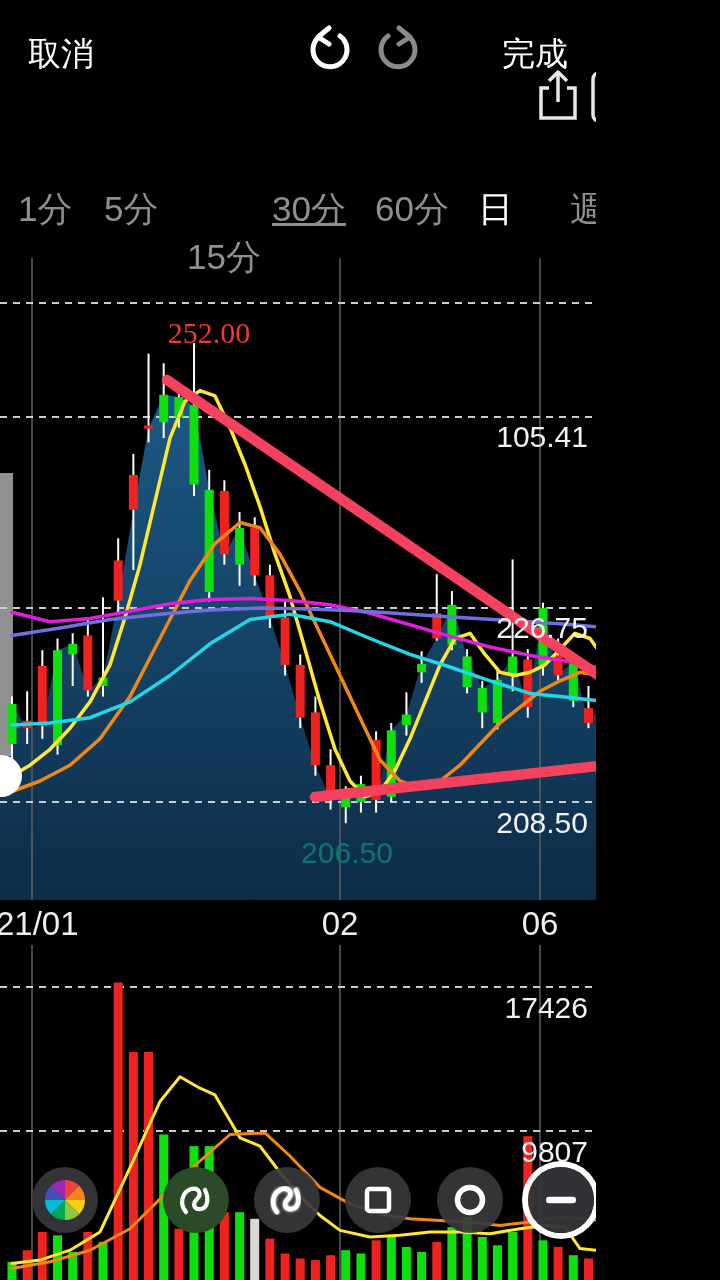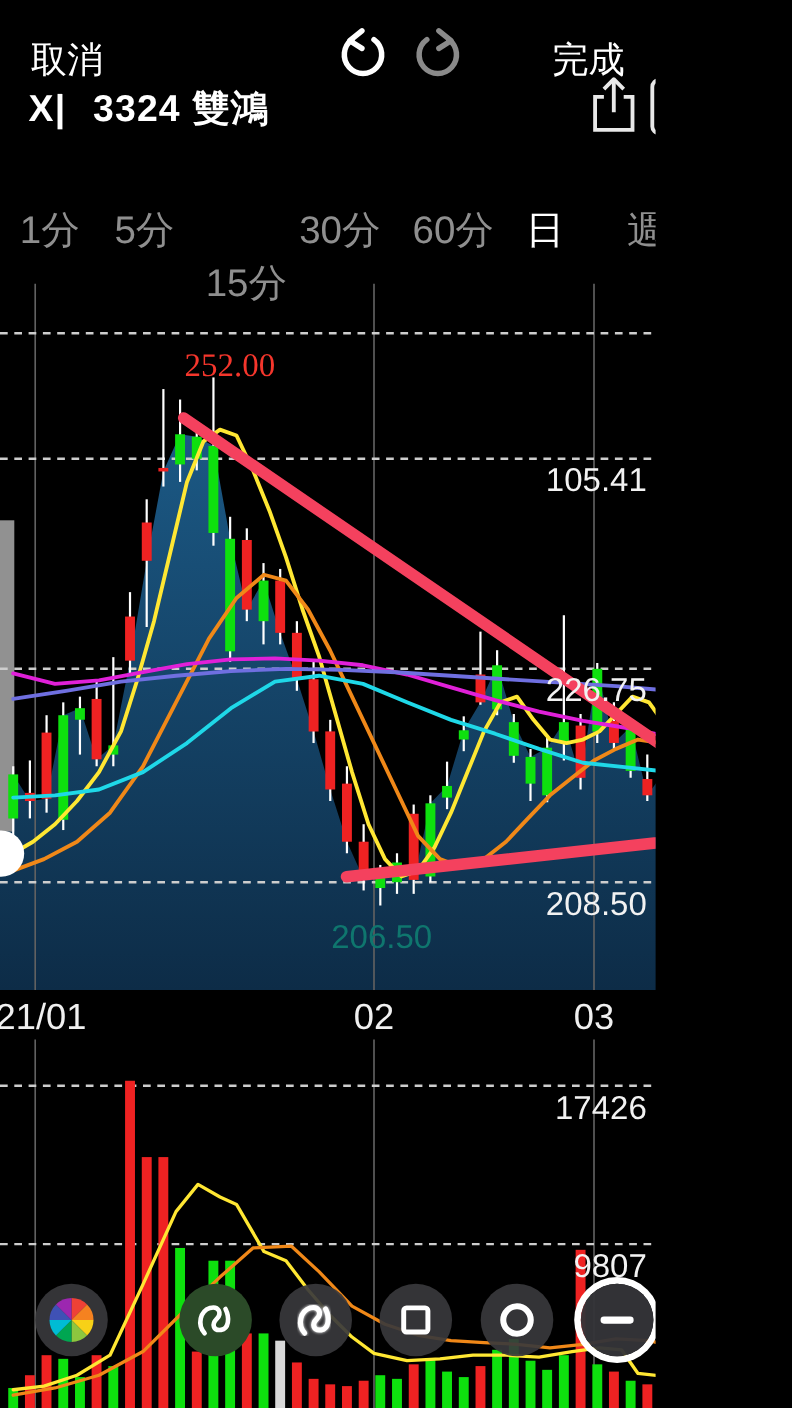--- a/index.html
+++ b/index.html
@@ -214,24 +214,20 @@
     <path d="M25 4 L14 13 L25 20" fill="none" stroke="#ffffff" stroke-width="5" stroke-linecap="round" stroke-linejoin="round"></path>
   </svg>
 
   <svg class="abs" style="left:372px;top:24px;" width="52" height="52" viewBox="0 0 52 52">
     <path d="M36 12 A 17 17 0 1 1 16 12" fill="none" stroke="#8a8a8a" stroke-width="5" stroke-linecap="round"></path>
     <path d="M27 4 L38 13 L27 20" fill="none" stroke="#8a8a8a" stroke-width="5" stroke-linecap="round" stroke-linejoin="round"></path>
   </svg>
 
   <div class="abs hbtn" style="right:28px;top:32px;">完成</div>
 
-  <div class="abs title" style="left:26px;top:76px;">
-    <span>X|</span>
-    <span style="margin-left:14px;">3324 雙鴻</span>
-  </div>
 
   <svg class="abs" style="left:536px;top:68px;" width="44" height="54" viewBox="0 0 44 54">
     <path d="M13 20 H5 V50 H39 V20 H31" fill="none" stroke="#e8e8e8" stroke-width="3.5"></path>
     <path d="M22 4 V34" stroke="#e8e8e8" stroke-width="3.5"></path>
     <path d="M13 13 L22 4 L31 13" fill="none" stroke="#e8e8e8" stroke-width="3.5" stroke-linejoin="round"></path>
   </svg>
 
   <svg class="abs" style="left:590px;top:68px;" width="58" height="58" viewBox="0 0 58 58">
     <rect x="3" y="5" width="40" height="48" rx="6" fill="none" stroke="#e8e8e8" stroke-width="3.5"></rect>
     <path d="M15 12 V18 M15 34 V40" stroke="#e8e8e8" stroke-width="3"></path>
@@ -250,36 +246,36 @@
   <svg class="abs" style="left:656px;top:72px;" width="48" height="48" viewBox="0 0 48 48">
     <rect x="3" y="3" width="42" height="42" fill="none" stroke="#e8e8e8" stroke-width="3.5"></rect>
     <rect x="10" y="10" width="28" height="28" fill="none" stroke="#e8e8e8" stroke-width="2.5"></rect>
     <path d="M10 30 H38 M30 10 V38 M34 26 V34 M26 30 H38" stroke="#e8e8e8" stroke-width="2.5"></path>
   </svg>
 
   <div id="tabs">
       <div class="tab" style="left: 18px;">1分</div>
       <div class="tab" style="left: 104px;">5分</div>
       <div class="tab" style="left: 187px; margin-top: 48px;">15分</div>
-      <div class="tab" style="left: 272px;">30分</div>
+      <div class="tab" style="left: 272px; text-decoration: underline;">30分</div>
       <div class="tab" style="left: 375px;">60分</div>
       <div class="tab active" style="left: 478px;">日</div>
       <div class="tab" style="left: 570px;">週</div>
       <div class="tab" style="left: 662px;">月</div>
     </div>
 
   <div id="labels">
       <div class="ylab" style="top: 420px;">105.41</div>
       <div class="ylab" style="top: 611px;">226.75</div>
       <div class="ylab" style="top: 806px;">208.50</div>
       <div class="ylab" style="top: 991px;">17426</div>
       <div class="ylab" style="top: 1135px;">9807</div>
       <div class="xlab" style="left: -4px; top: 905px;">21/01</div>
       <div class="xlab" style="left: 340px; top: 905px; transform: translateX(-50%);">02</div>
-      <div class="xlab" style="left: 540px; top: 905px; transform: translateX(-50%);">03</div>
+      <div class="xlab" style="left: 540px; top: 905px; transform: translateX(-50%);">06</div>
       <div class="marker" style="left: 209px; top: 316px; color: rgb(245, 54, 44); font-family: Liberation Serif, serif;">252.00</div>
       <div class="marker" style="left: 347px; top: 836px; color: #0f766e;">206.50</div>
     </div>
 
   <div id="toolbar">
       <div class="toolbtn" style="left: 32px; top: 1167px; background: rgba(56, 56, 60, 0.92);">
         <svg width="44" height="44" viewBox="-22 -22 44 44">
           <path d="M0 0 L0.00 -20.00 A 20 20 0 0 1 14.14 -14.14 Z" fill="#ef4136"></path>
           <path d="M0 0 L14.14 -14.14 A 20 20 0 0 1 20.00 0.00 Z" fill="#f58220"></path>
           <path d="M0 0 L20.00 0.00 A 20 20 0 0 1 14.14 14.14 Z" fill="#f7d117"></path>

